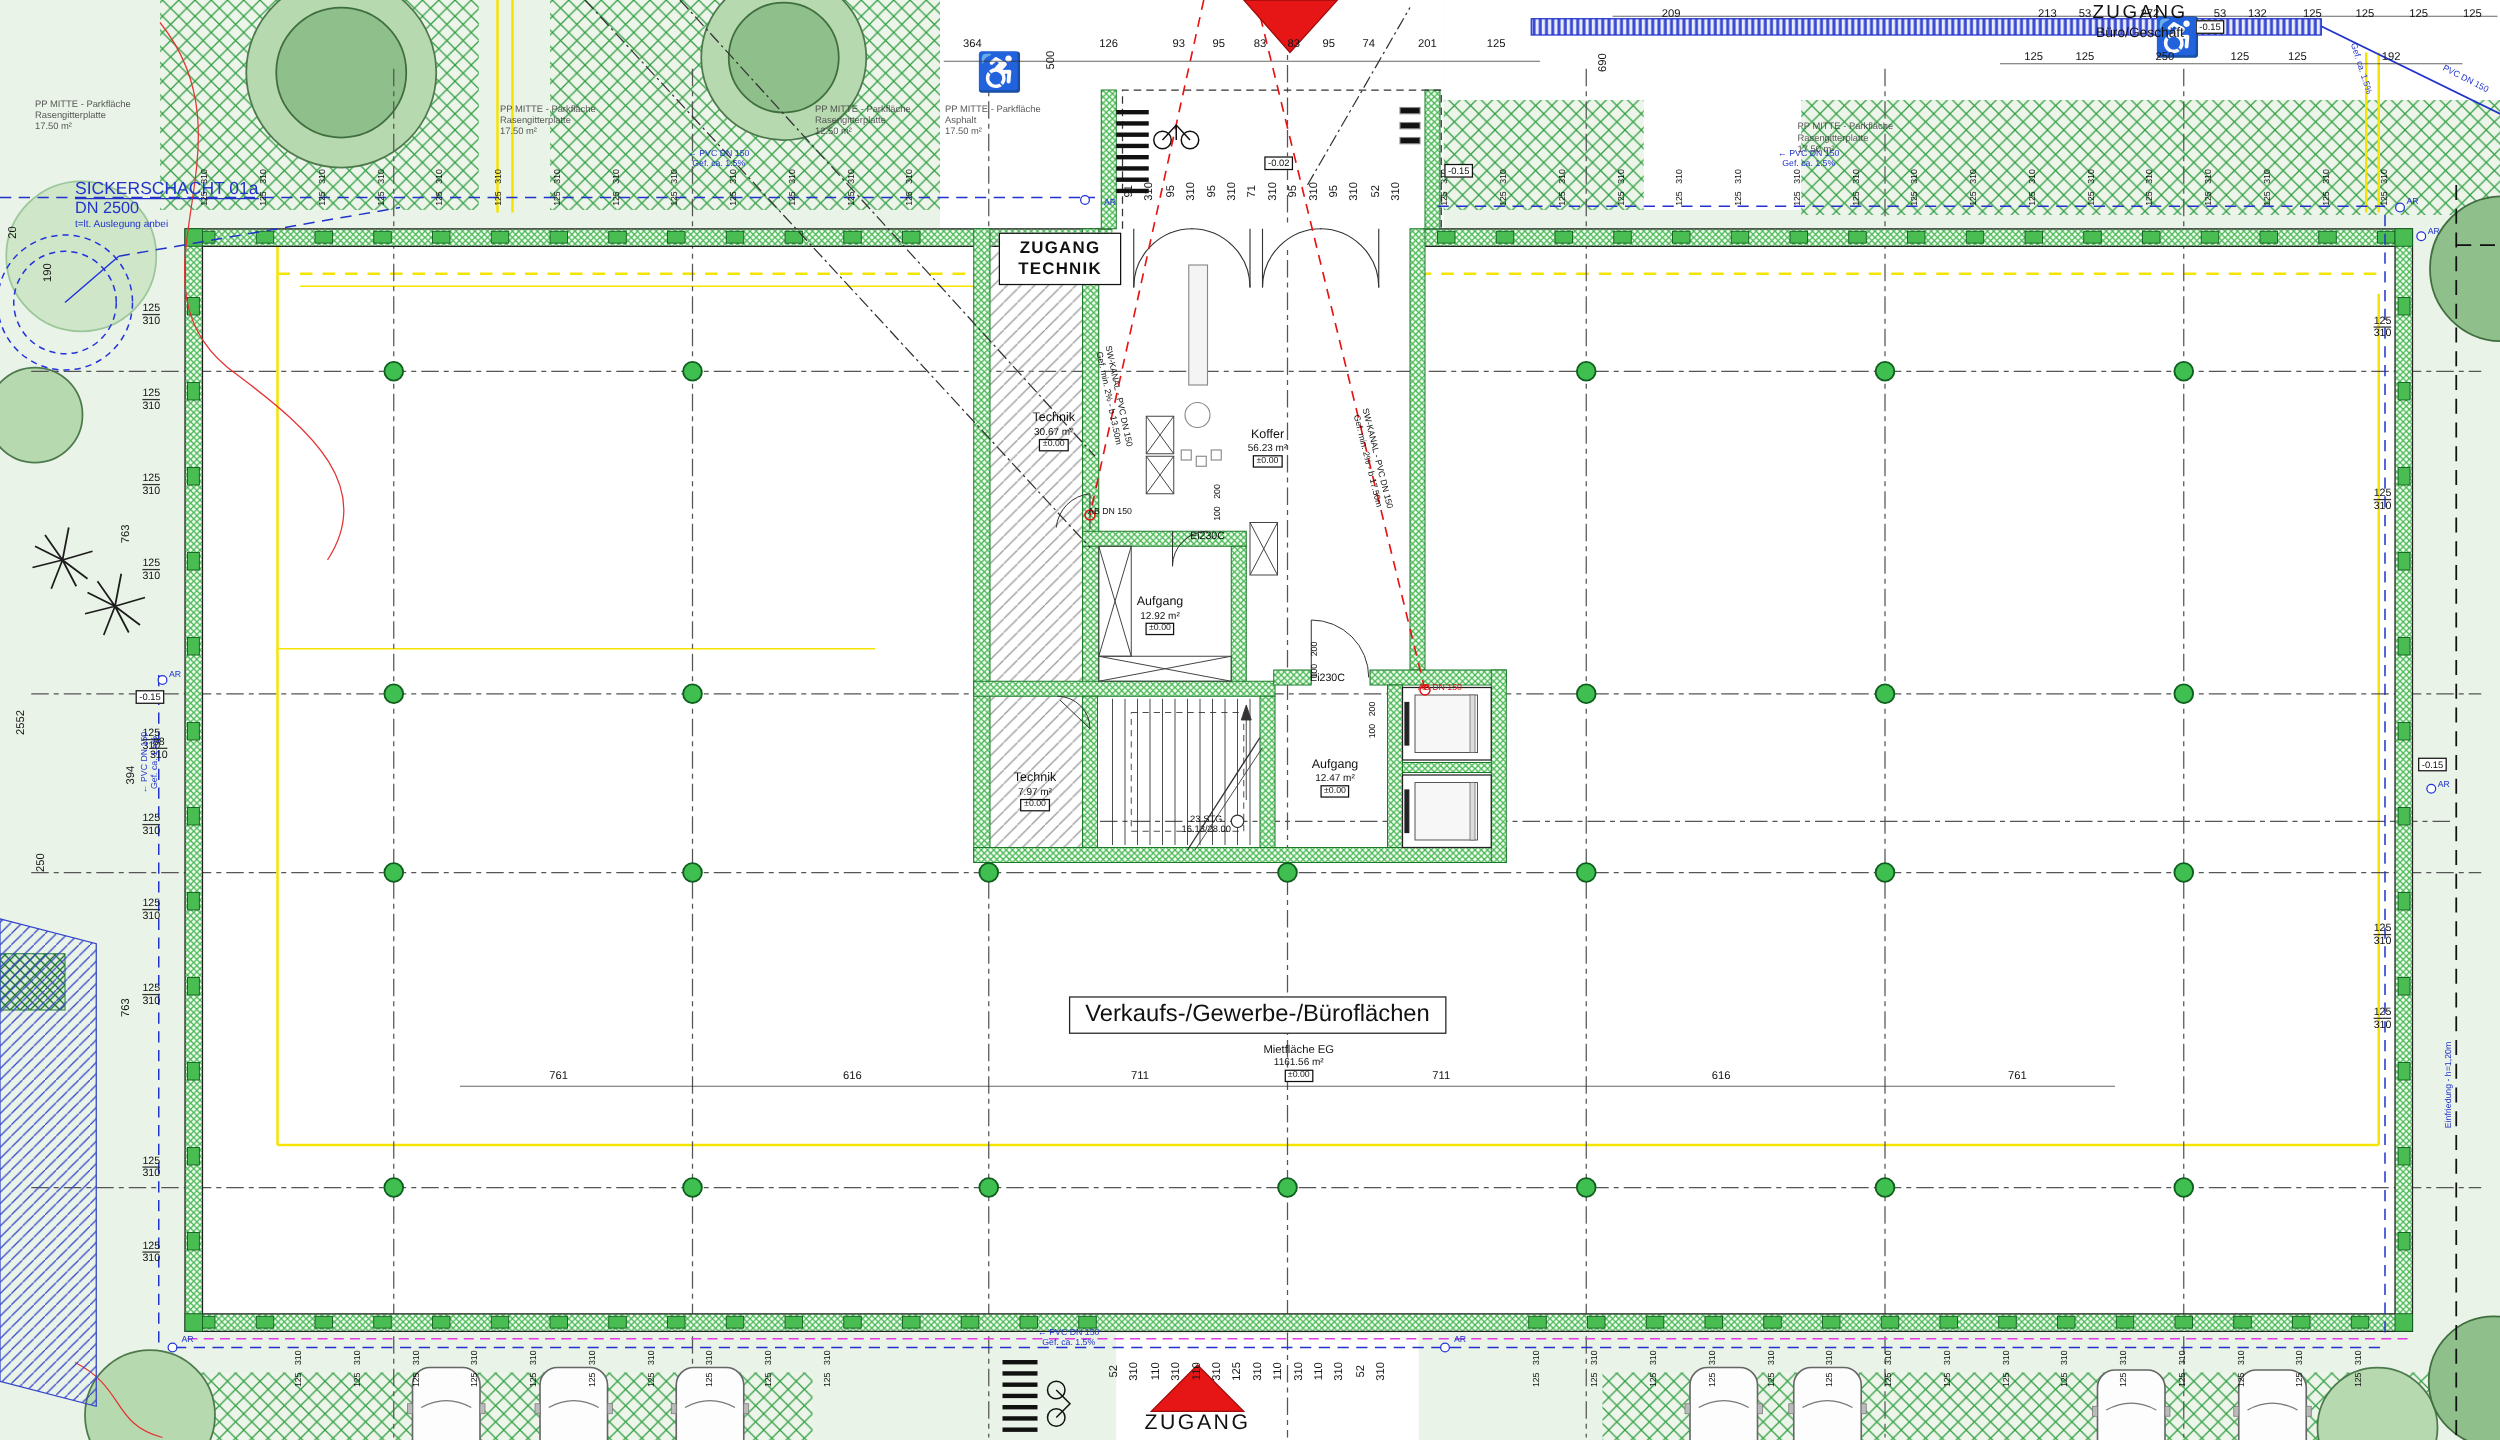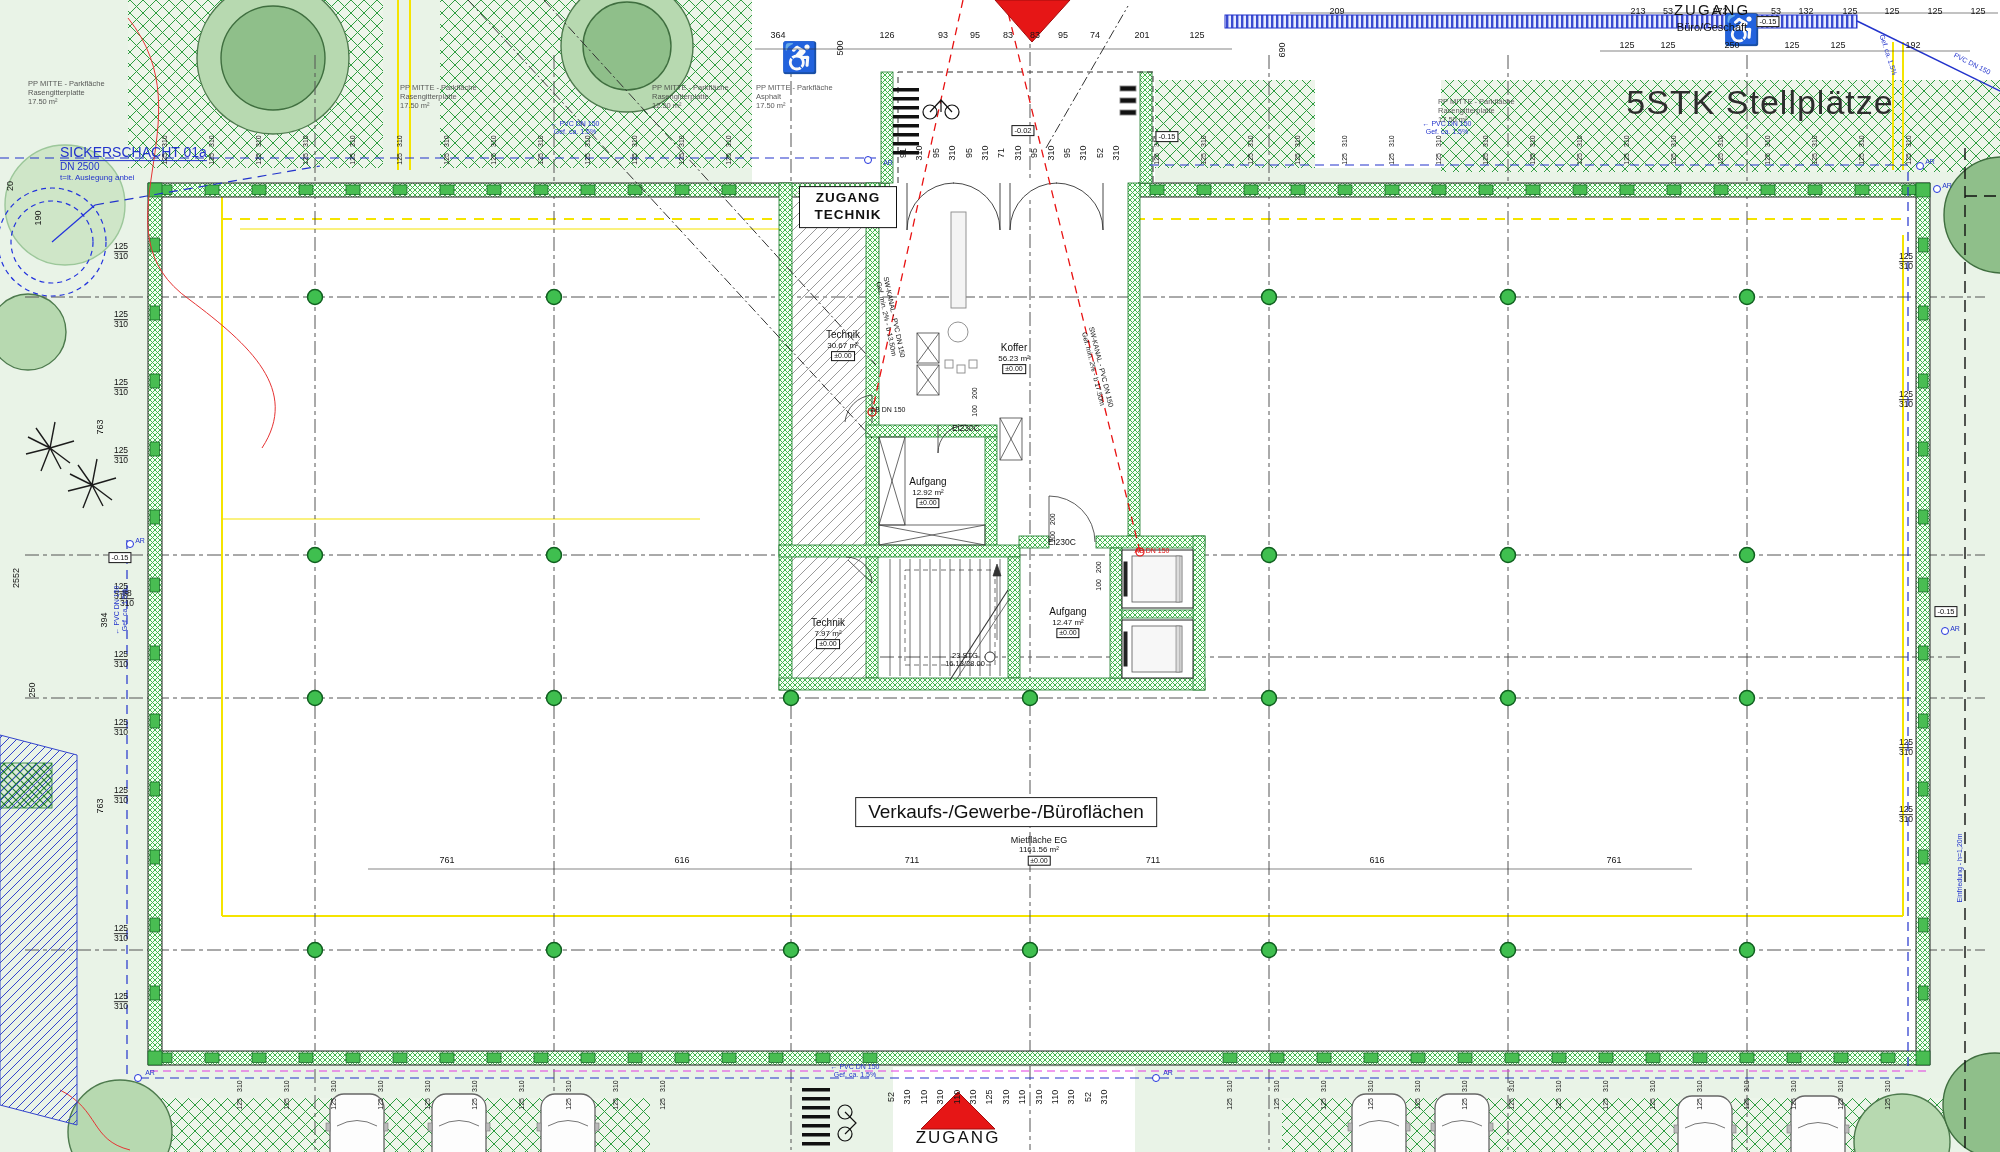--- a/index.html
+++ b/index.html
@@ -21,21 +21,21 @@
   .lv{display:inline-block;border:1px solid #111;background:#fff;padding:0 2px;
       font-size:7px;margin-top:1px;}
   .title-box{border:1.5px solid #222;background:#fff;padding:3px 12px;font-size:19px;color:#111;}
   .zt-box{border:1px solid #111;background:#fff;width:96px;padding:3px 0;
           font-size:13.5px;font-weight:bold;letter-spacing:1px;line-height:1.25;}
   .big{font-size:34px;color:#2d2d2d;letter-spacing:1px;}
   .zg{font-size:15px;letter-spacing:2px;color:#111;}
   .zgs{font-size:11px;color:#111;}
   .zgb{font-size:17px;letter-spacing:2px;color:#111;}
   .sick1{font-size:14px;border-bottom:1px solid #2233cc;}
-  .sick2{font-size:10px;}
+  .sick2{font-size:13px;}
   .sick3{font-size:8px;}
   .pp{font-size:7.5px;color:#3c3c3c;opacity:.85;line-height:1.2;}
   .vpair span{display:inline-block;margin:0 3px;}
   .pair2{font-size:8.5px;line-height:1.1;}
   .pair2 .p2{border-top:1px solid #333;display:block;}
   .stair-lbl{font-size:7.5px;line-height:1.1;}
   .fence{font-size:7px;}
 </style>
 </head>
 <body>
@@ -445,21 +445,20 @@
   <g stroke="#333" stroke-width="0.6">
     <line x1="755" y1="49" x2="1232" y2="49"></line>
     <line x1="1290" y1="13" x2="1998" y2="13"></line>
     <line x1="1600" y1="51" x2="1970" y2="51"></line>
     <line x1="368" y1="869" x2="1692" y2="869"></line>
   </g>
 </svg>
 
 <div id="plan-labels">
 
-  <div class="lbl big" style="left:1760px;top:103px">5STK Stellplätze</div>
 
   <div class="lbl" style="left:848px;top:207px">
     <div class="zt-box"><span>ZUGANG</span><br><span>TECHNIK</span></div>
   </div>
 
   <div class="lbl zg" style="left:1712px;top:10px">ZUGANG</div>
   <div class="lbl zgs" style="left:1712px;top:27px">Büro/Geschäft</div>
   <div class="lbl zgb" style="left:958px;top:1138px">ZUGANG</div>
 
   <div class="lbl room" style="left:843px;top:345px">

